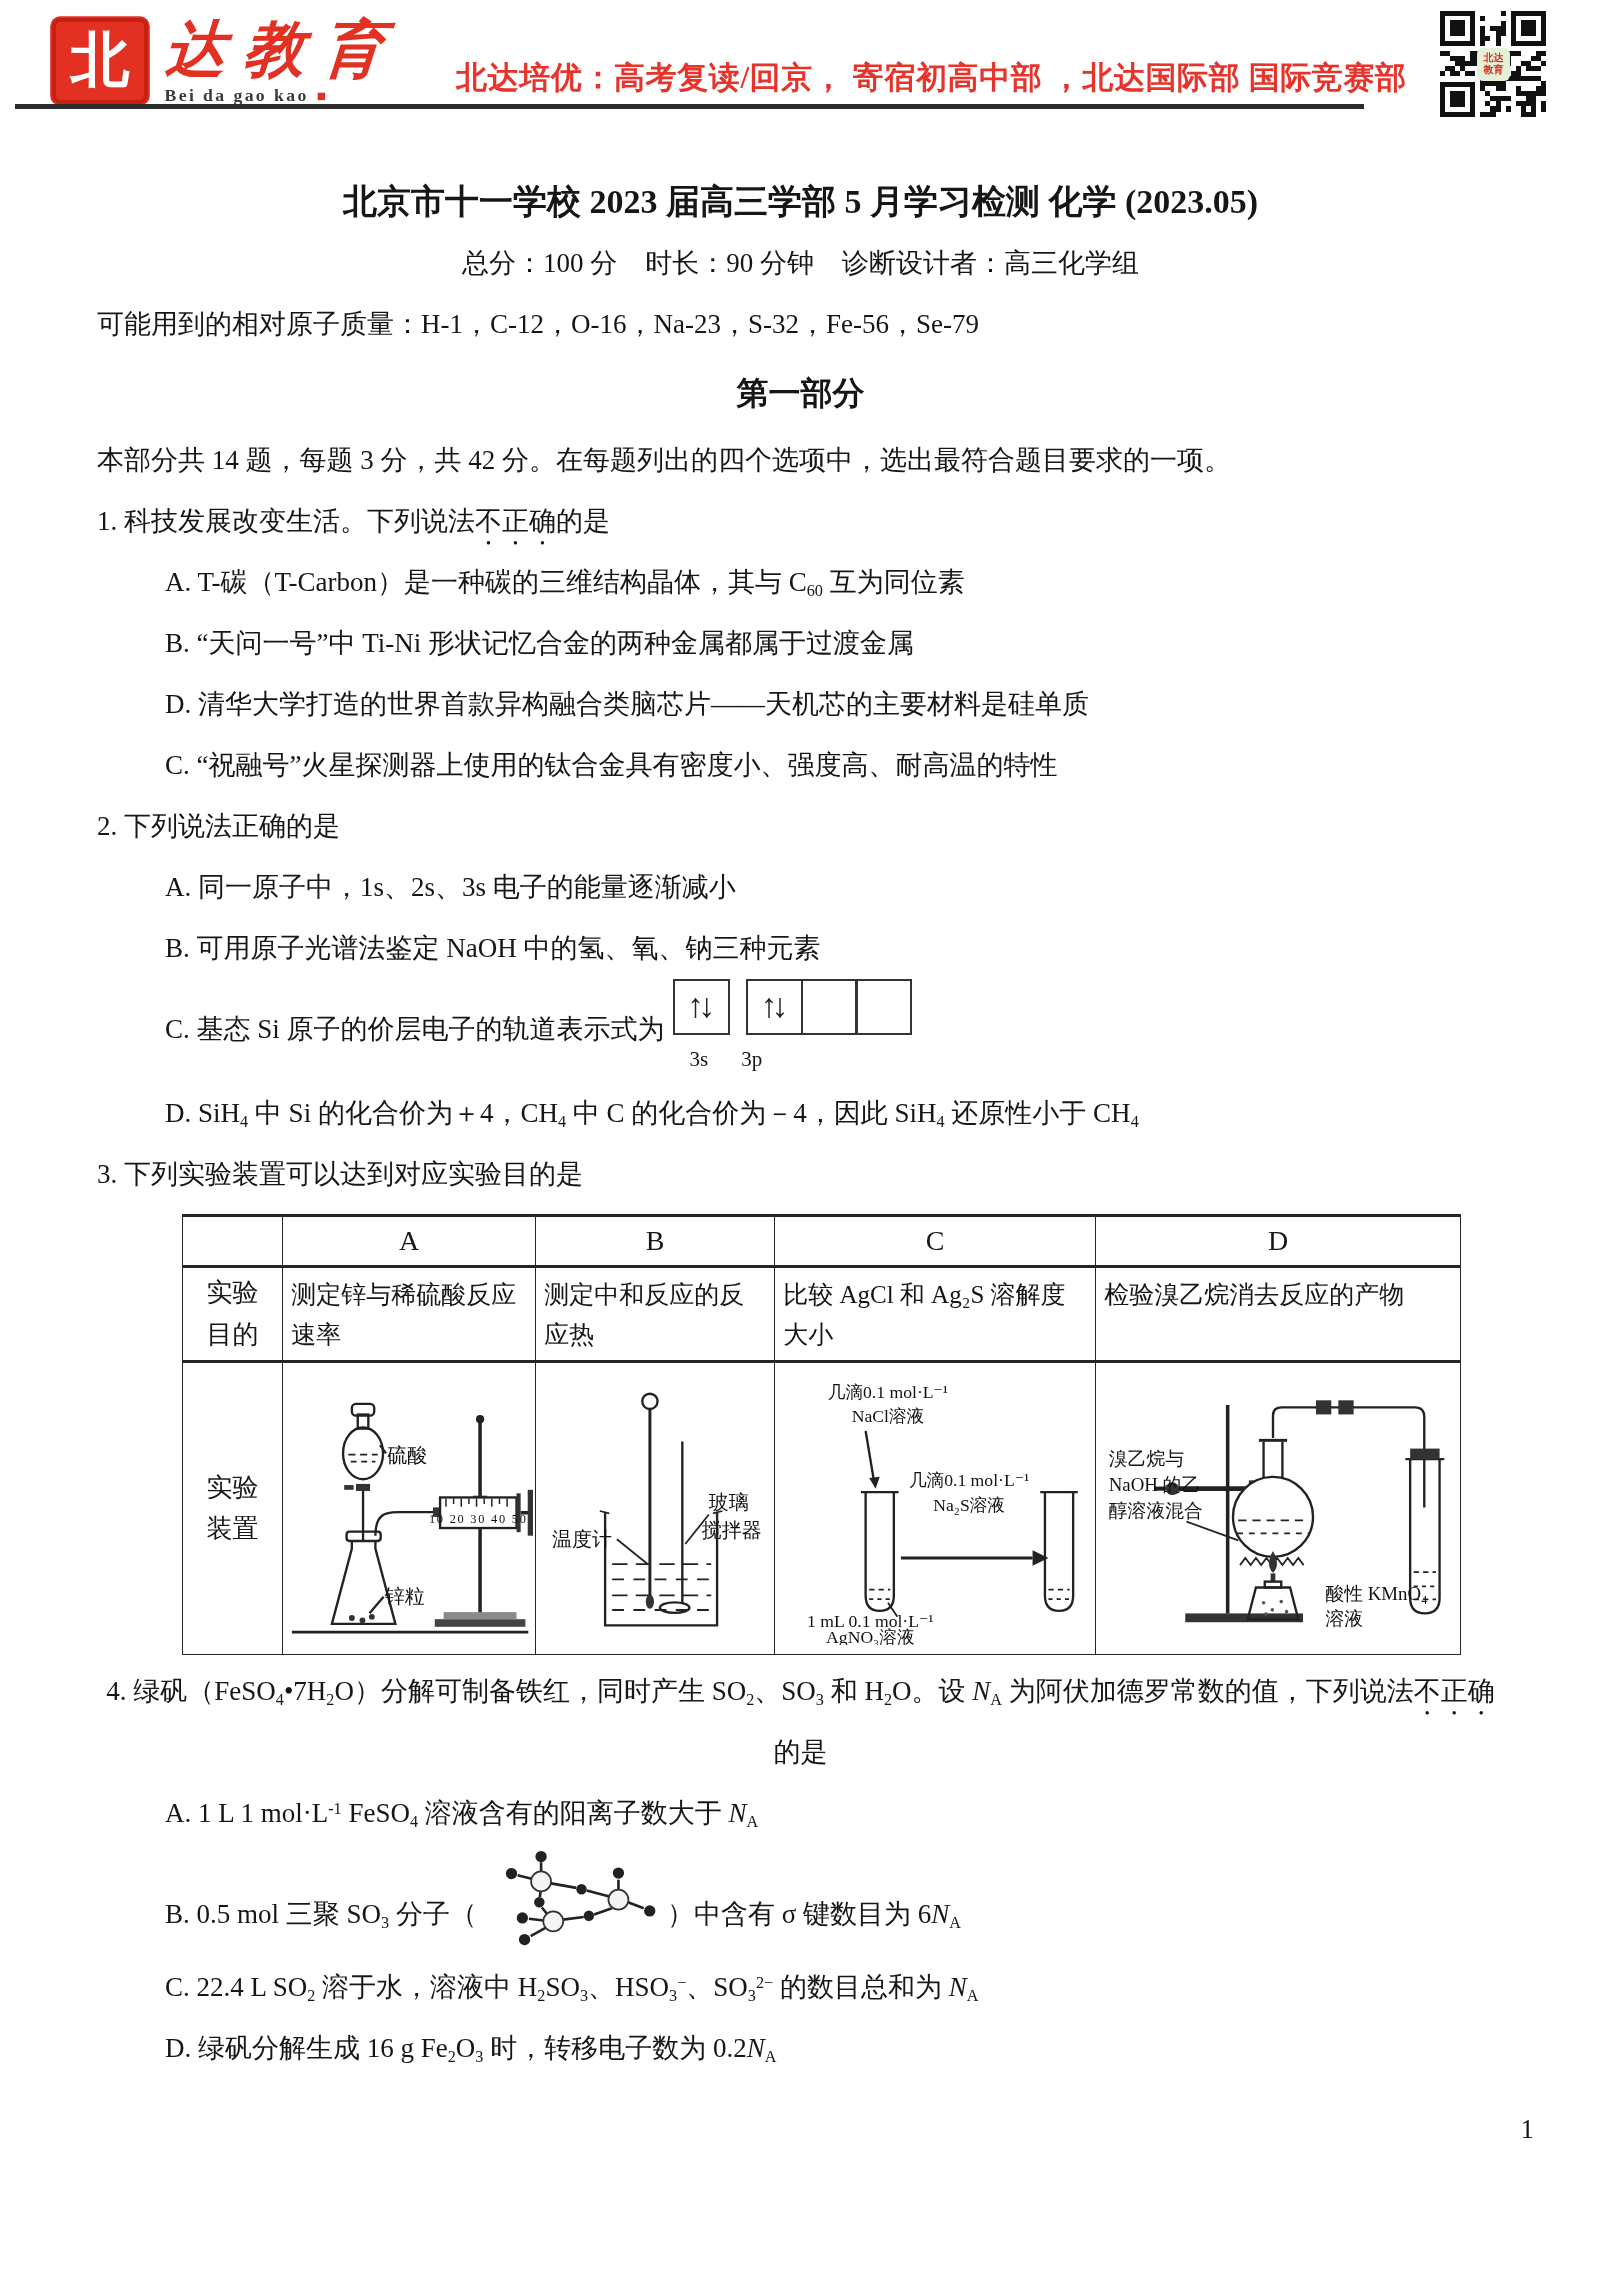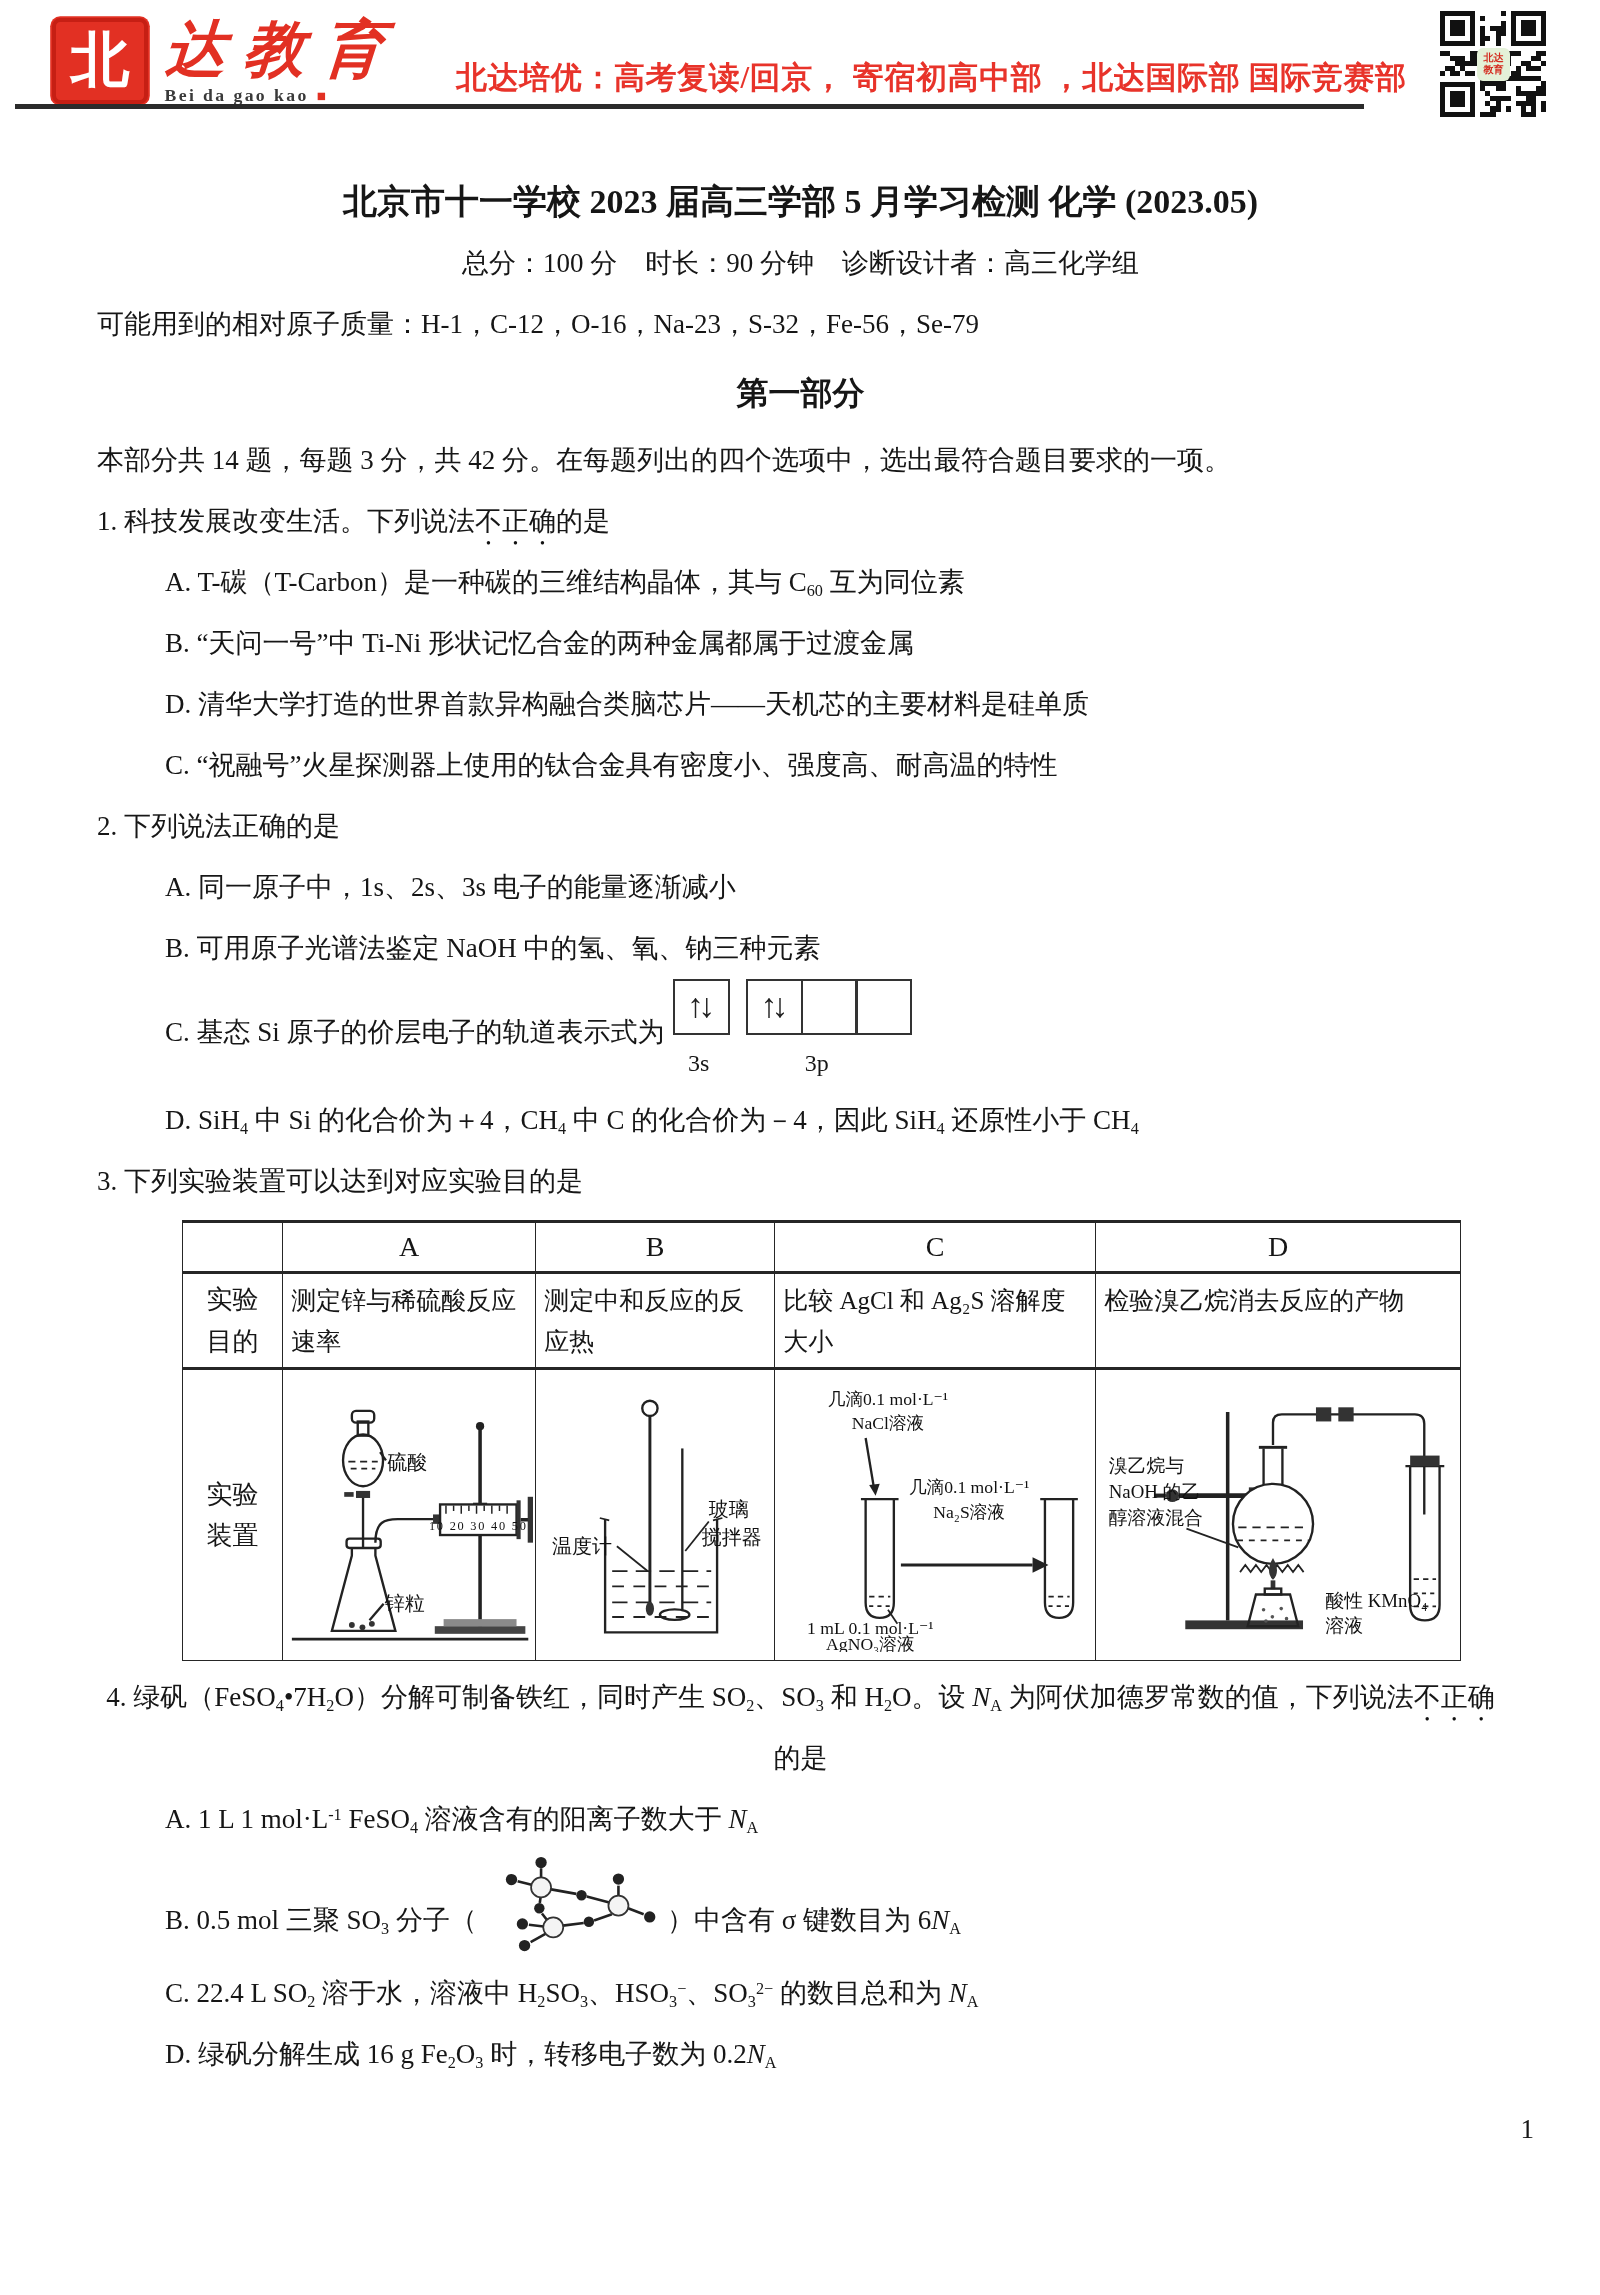--- a/index.html
+++ b/index.html
@@ -42,23 +42,23 @@
   sub{font-size:60%;vertical-align:-0.28em;}
   sup{font-size:60%;vertical-align:0.5em;}
   em{font-style:italic;}
   
   .orb{display:inline-block;vertical-align:middle;margin-left:8.2px;}
   .orb-row{display:flex;align-items:flex-end;}
   .obox{width:47px;height:52px;border:2.4px solid #333;box-sizing:content-box;display:flex;
         align-items:center;justify-content:center;font-size:34px;letter-spacing:-5.9px;padding-right:5.9px;color:#222;}
   .ogroup{display:flex;margin-left:16.5px;}
   .ogroup .obox + .obox{margin-left:-2.4px;}
-  .orb-labels{display:flex;font-size:24px;margin-top:1.2px;}
+  .orb-labels{display:flex;font-size:21px;margin-top:1.2px;}
   .olab-s{width:52px;text-align:center;}
-  .olab-p{width:151px;text-align:center;margin-left:16.5px;}
+  .olab-p{width:151px;text-align:left;margin-left:16.5px;}
   
   table.exp{border-collapse:collapse;margin:8.2px 0 0 85px;table-layout:fixed;width:1278px;}
   table.exp th,table.exp td{border:1.8px solid #262626;font-weight:normal;}
   table.exp tr.hdr th{height:46px;text-align:center;font-size:28px;border-bottom-width:3.5px;border-top-width:3.5px;}
   table.exp tr.hdr th:first-child{border-top-width:3.5px;}
   table.exp tr.purpose td{vertical-align:top;padding:7px 8.2px 4.7px 8.2px;font-size:25px;line-height:1.62;border-bottom-width:3.5px;}
   table.exp tr.purpose th{border-bottom-width:3.5px;}
   table.exp th.rowlab{font-size:26px;line-height:1.6;text-align:center;vertical-align:middle;}
   table.exp tr.apparatus td{height:284px;text-align:center;vertical-align:middle;padding:1.2px;}
   table.exp svg text{font-family:"Liberation Serif","DejaVu Serif",serif;fill:#111;}

